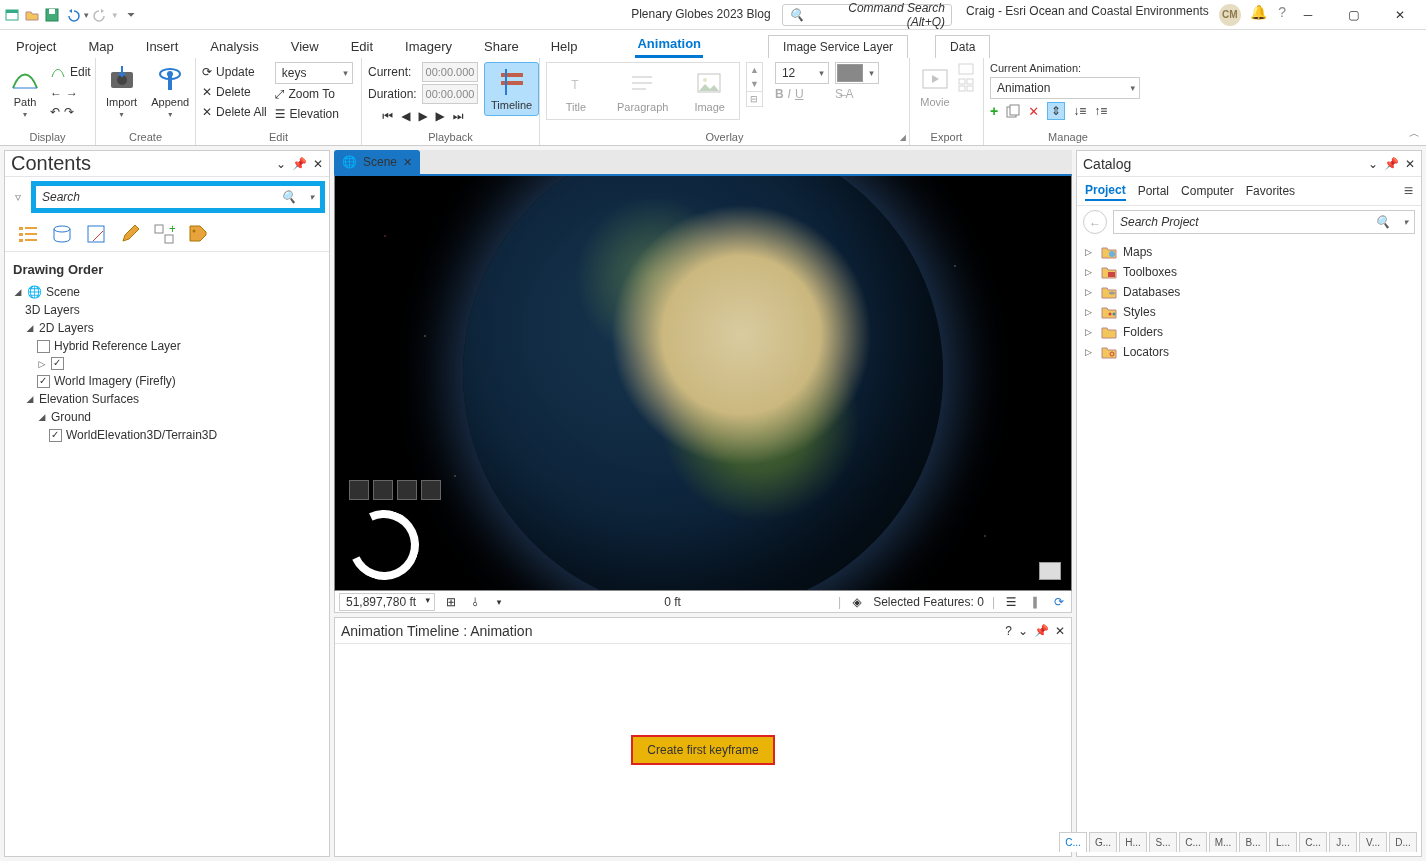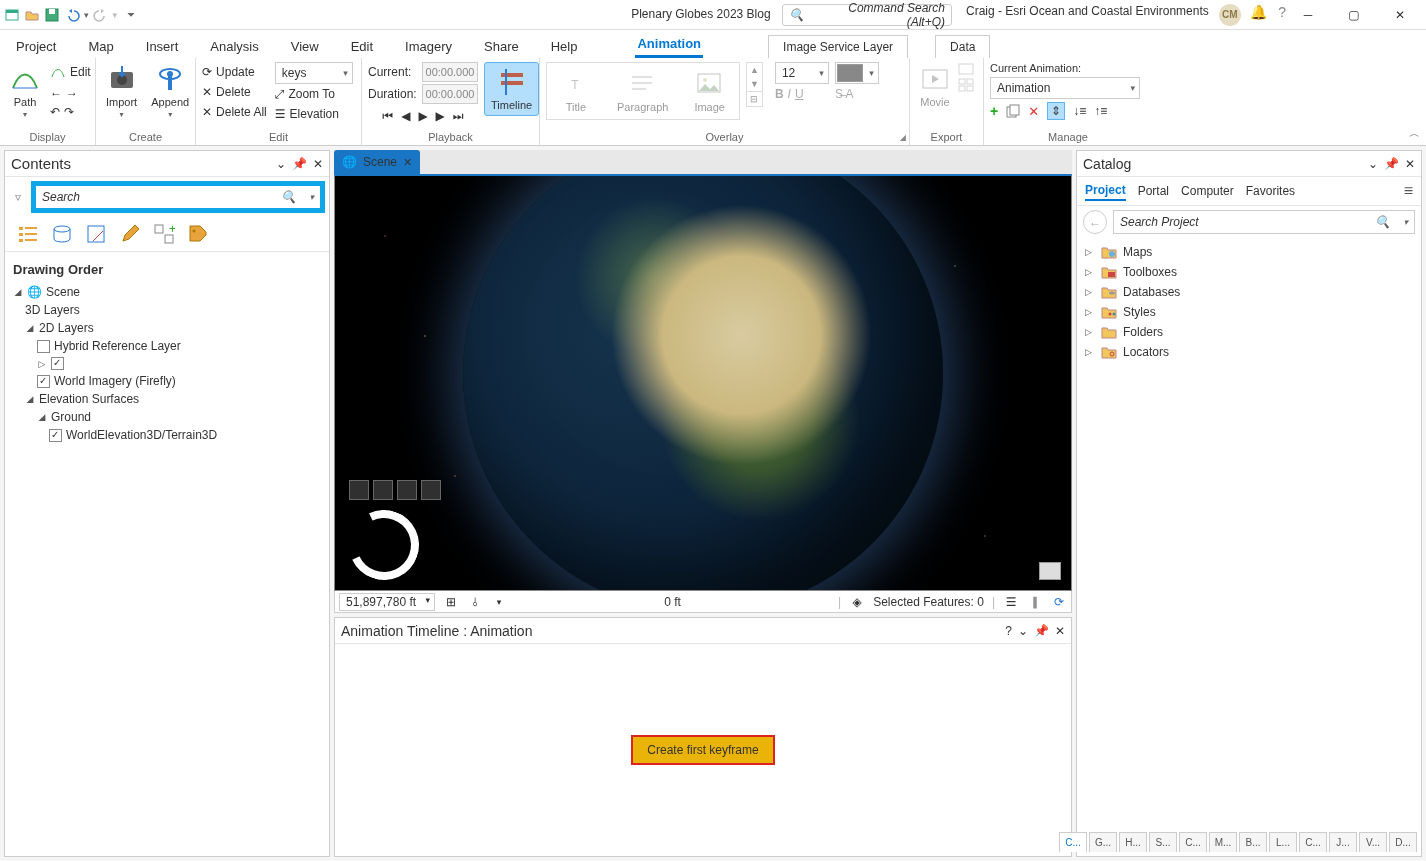--- a/index.html
+++ b/index.html
@@ -407,21 +407,21 @@
     </div>
     <div class="rb-label">Manage</div>
   </div>
   <span class="collapse-rb">︿</span>
 </div>
 
 <div class="workspace">
 
   <div class="panel contents">
     <div class="panel-hdr">
-      <span style="font-size:15px">Contents</span>
+      <span style="font-size:20px">Contents</span>
       <div class="controls">
           <span>⌄</span>
           <span>📌</span>
           <span>✕</span>
         </div>
     </div>
     <div class="search-row">
       <div class="filter-ico">▿</div>
       <div class="search-box">
           <span>Search</span>

